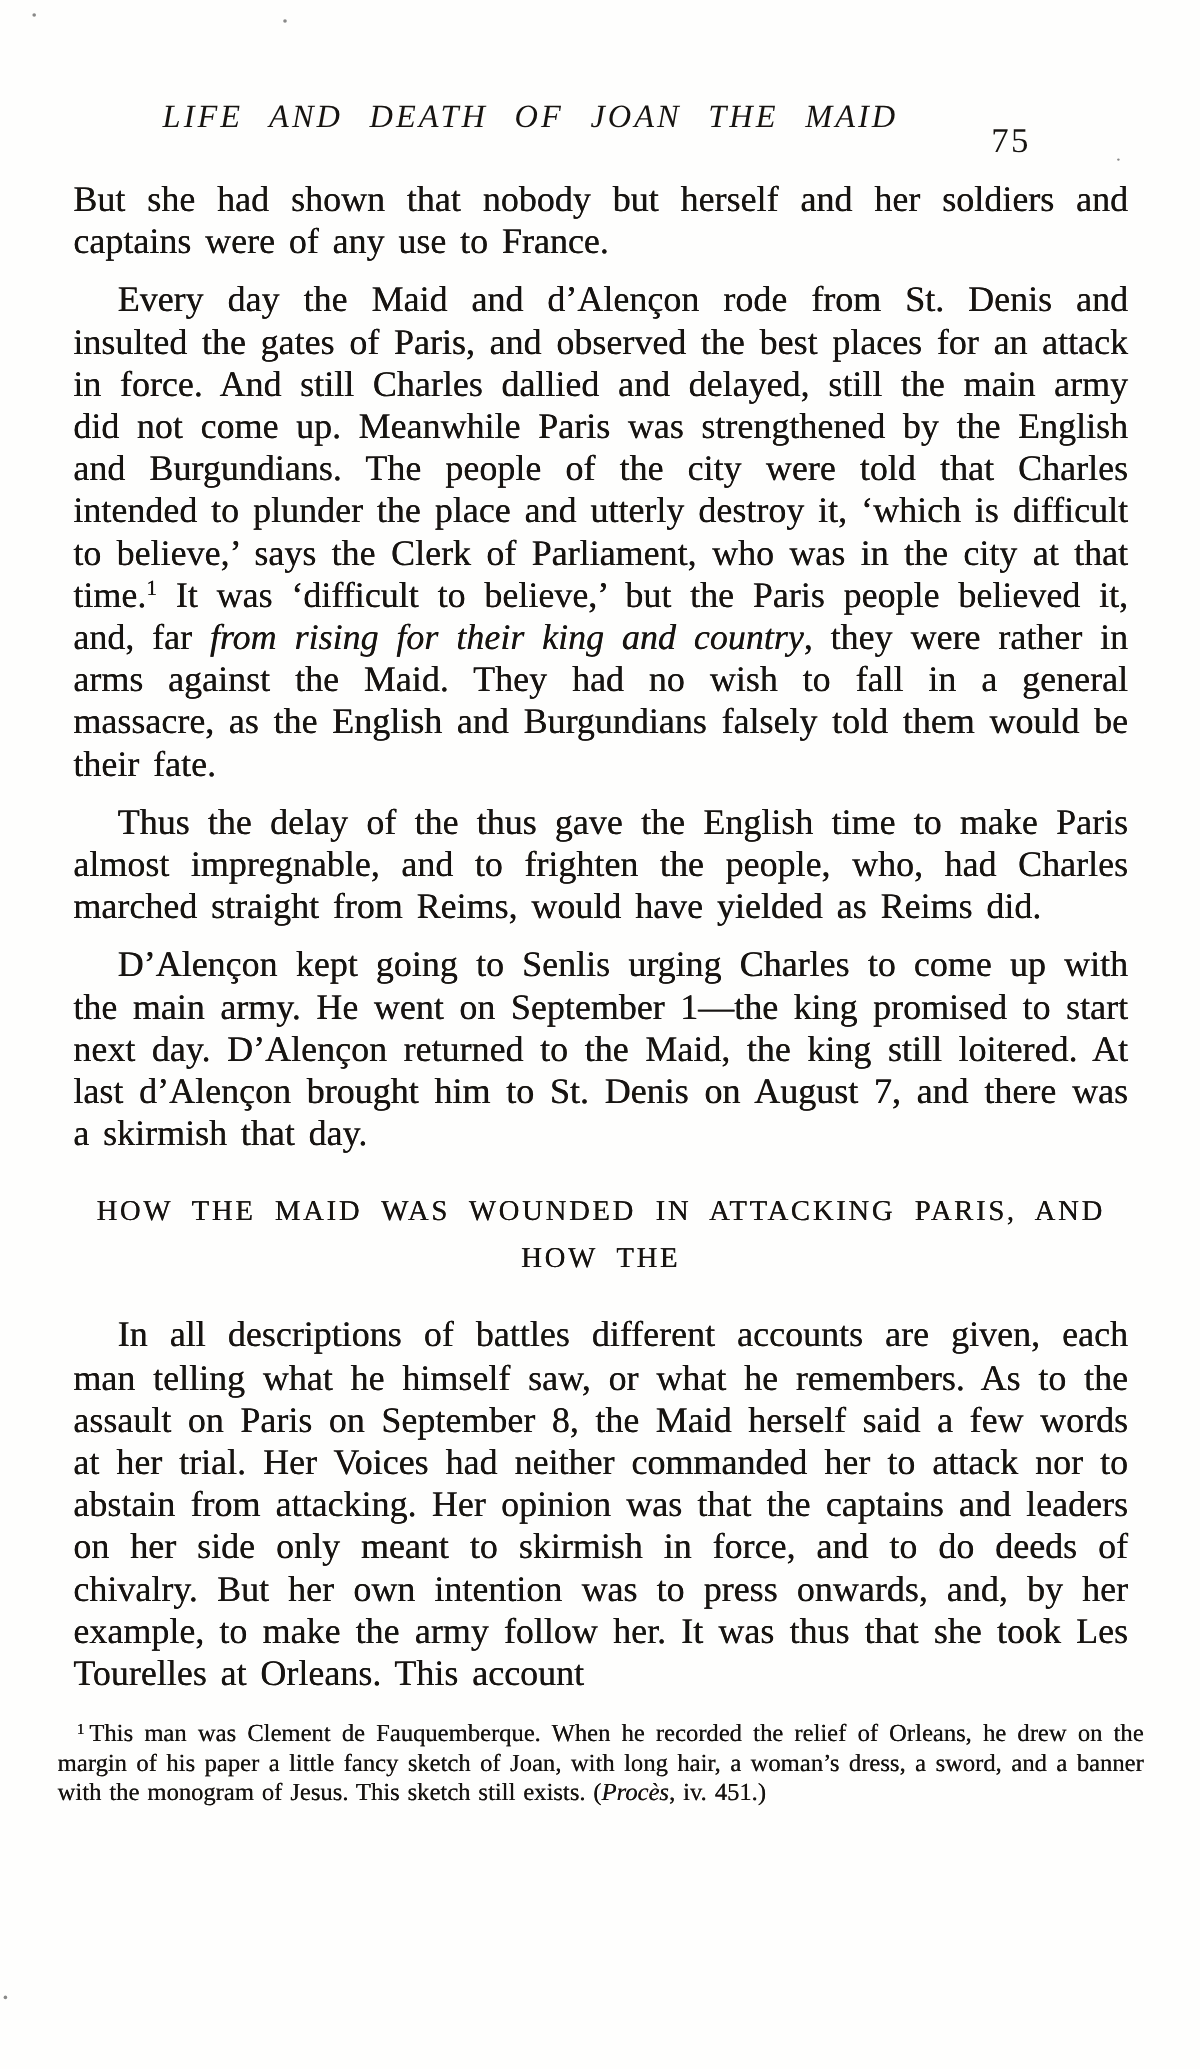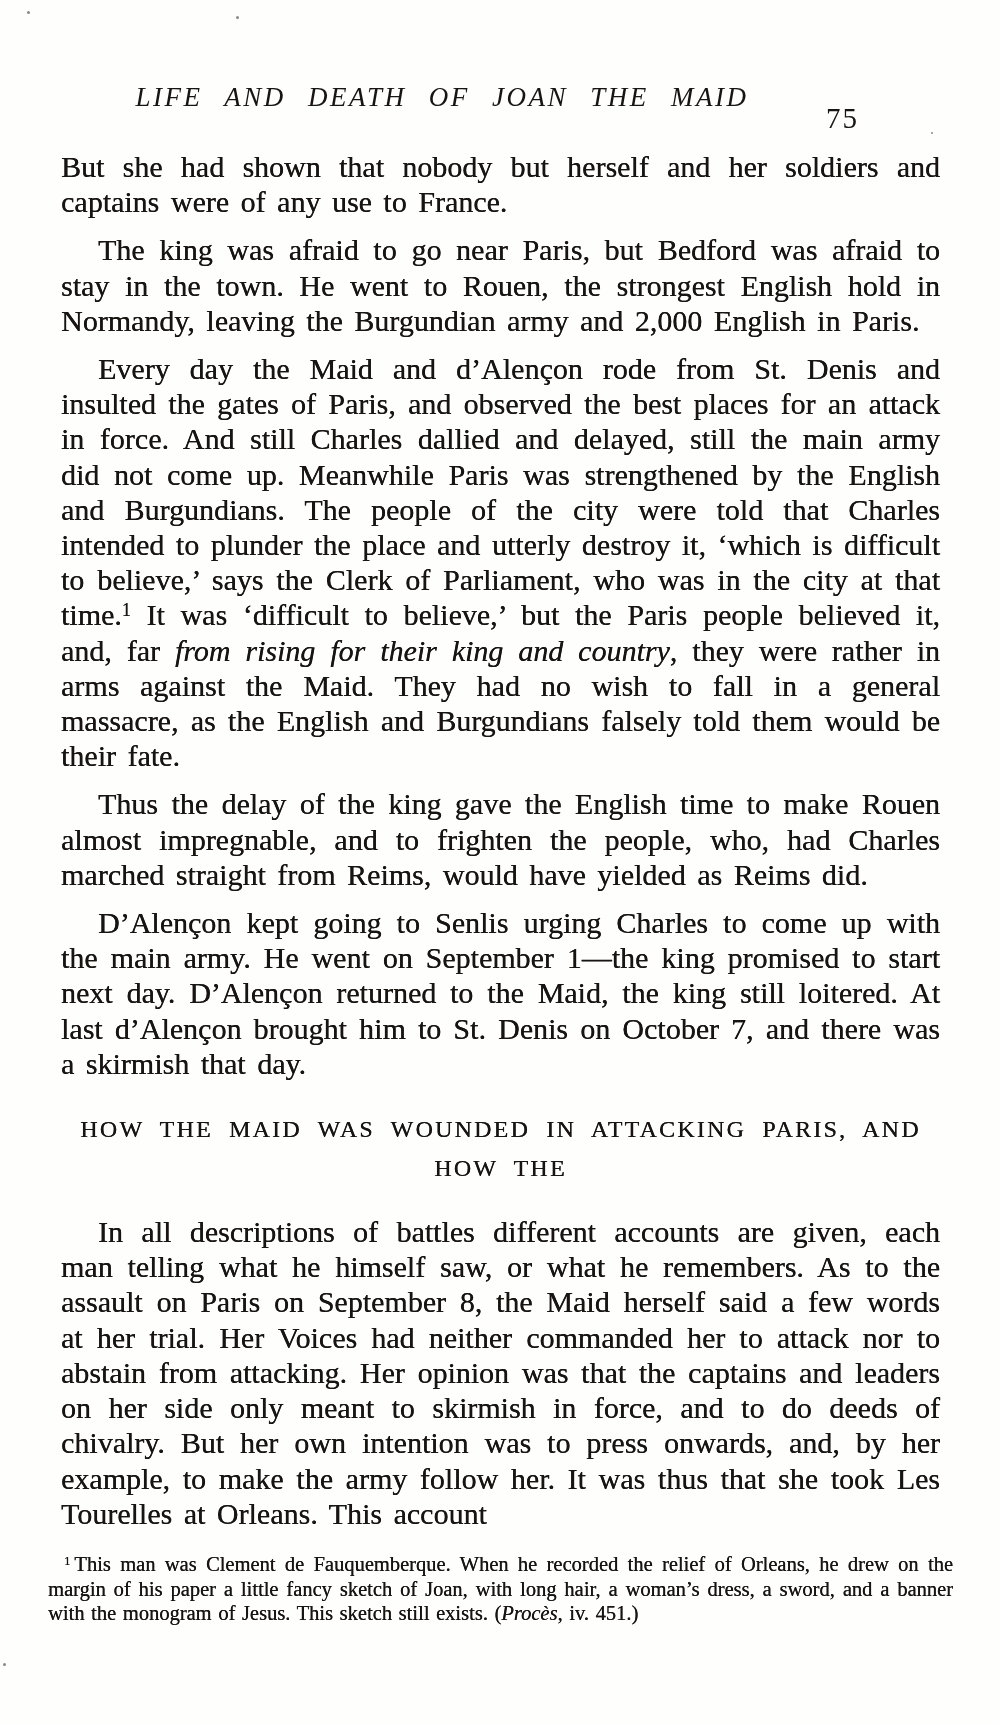--- a/index.html
+++ b/index.html
@@ -122,27 +122,26 @@
 
   <header class="running-head">
     <span class="head-title">LIFE AND DEATH OF JOAN THE MAID</span>
     <span class="page-num">75</span>
   </header>
 
   <main class="text-column">
 
     <p class="first">But she had shown that nobody but herself and her soldiers and captains were of any use to France.</p>
 
-    <p>The king was afraid to go near Paris, but Bedford was afraid to stay in the town. He went to Rouen, the strongest English hold in Normandy, leaving the Burgundian army and 2,000 English in Paris.</p>
 
     <p><span>Every day the Maid and d’Alençon rode from St. Denis and insulted the gates of Paris, and observed the best places for an attack in force. And still Charles dallied and delayed, still the main army did not come up. Meanwhile Paris was strengthened by the English and Burgundians. The people of the city were told that Charles intended to plunder the place and utterly destroy it, ‘which is difficult to believe,’ says the Clerk of Parliament, who was in the city at that time.</span><sup class="fn-ref">1</sup><span> It was ‘difficult to believe,’ but the Paris people believed it, and, far </span><i>from rising for their king and country</i><span>, they were rather in arms against the Maid. They had no wish to fall in a general massacre, as the English and Burgundians falsely told them would be their fate.</span></p>
 
-    <p>Thus the delay of the king gave the English time to make Rouen almost impregnable, and to frighten the people, who, had Charles marched straight from Reims, would have yielded as Reims did.</p>
+    <p>Thus the delay of the thus gave the English time to make Paris almost impregnable, and to frighten the people, who, had Charles marched straight from Reims, would have yielded as Reims did.</p>
 
-    <p>D’Alençon kept going to Senlis urging Charles to come up with the main army. He went on September 1—the king promised to start next day. D’Alençon returned to the Maid, the king still loitered. At last d’Alençon brought him to St. Denis on October 7, and there was a skirmish that day.</p>
+    <p>D’Alençon kept going to Senlis urging Charles to come up with the main army. He went on September 1—the king promised to start next day. D’Alençon returned to the Maid, the king still loitered. At last d’Alençon brought him to St. Denis on August 7, and there was a skirmish that day.</p>
 
     <h2 class="section-heading">
       <span>HOW THE MAID WAS WOUNDED IN ATTACKING PARIS, AND HOW THE</span>
     </h2>
 
     <p>In all descriptions of battles different accounts are given, each man telling what he himself saw, or what he remembers. As to the assault on Paris on September 8, the Maid herself said a few words at her trial. Her Voices had neither commanded her to attack nor to abstain from attacking. Her opinion was that the captains and leaders on her side only meant to skirmish in force, and to do deeds of chivalry. But her own intention was to press onwards, and, by her example, to make the army follow her. It was thus that she took Les Tourelles at Orleans. This account</p>
 
     <footer class="footnote"><sup>1</sup><span>This man was Clement de Fauquemberque. When he recorded the relief of Orleans, he drew on the margin of his paper a little fancy sketch of Joan, with long hair, a woman’s dress, a sword, and a banner with the monogram of Jesus. This sketch still exists. (</span><i>Procès</i><span>, iv. 451.)</span></footer>
 
   </main>

